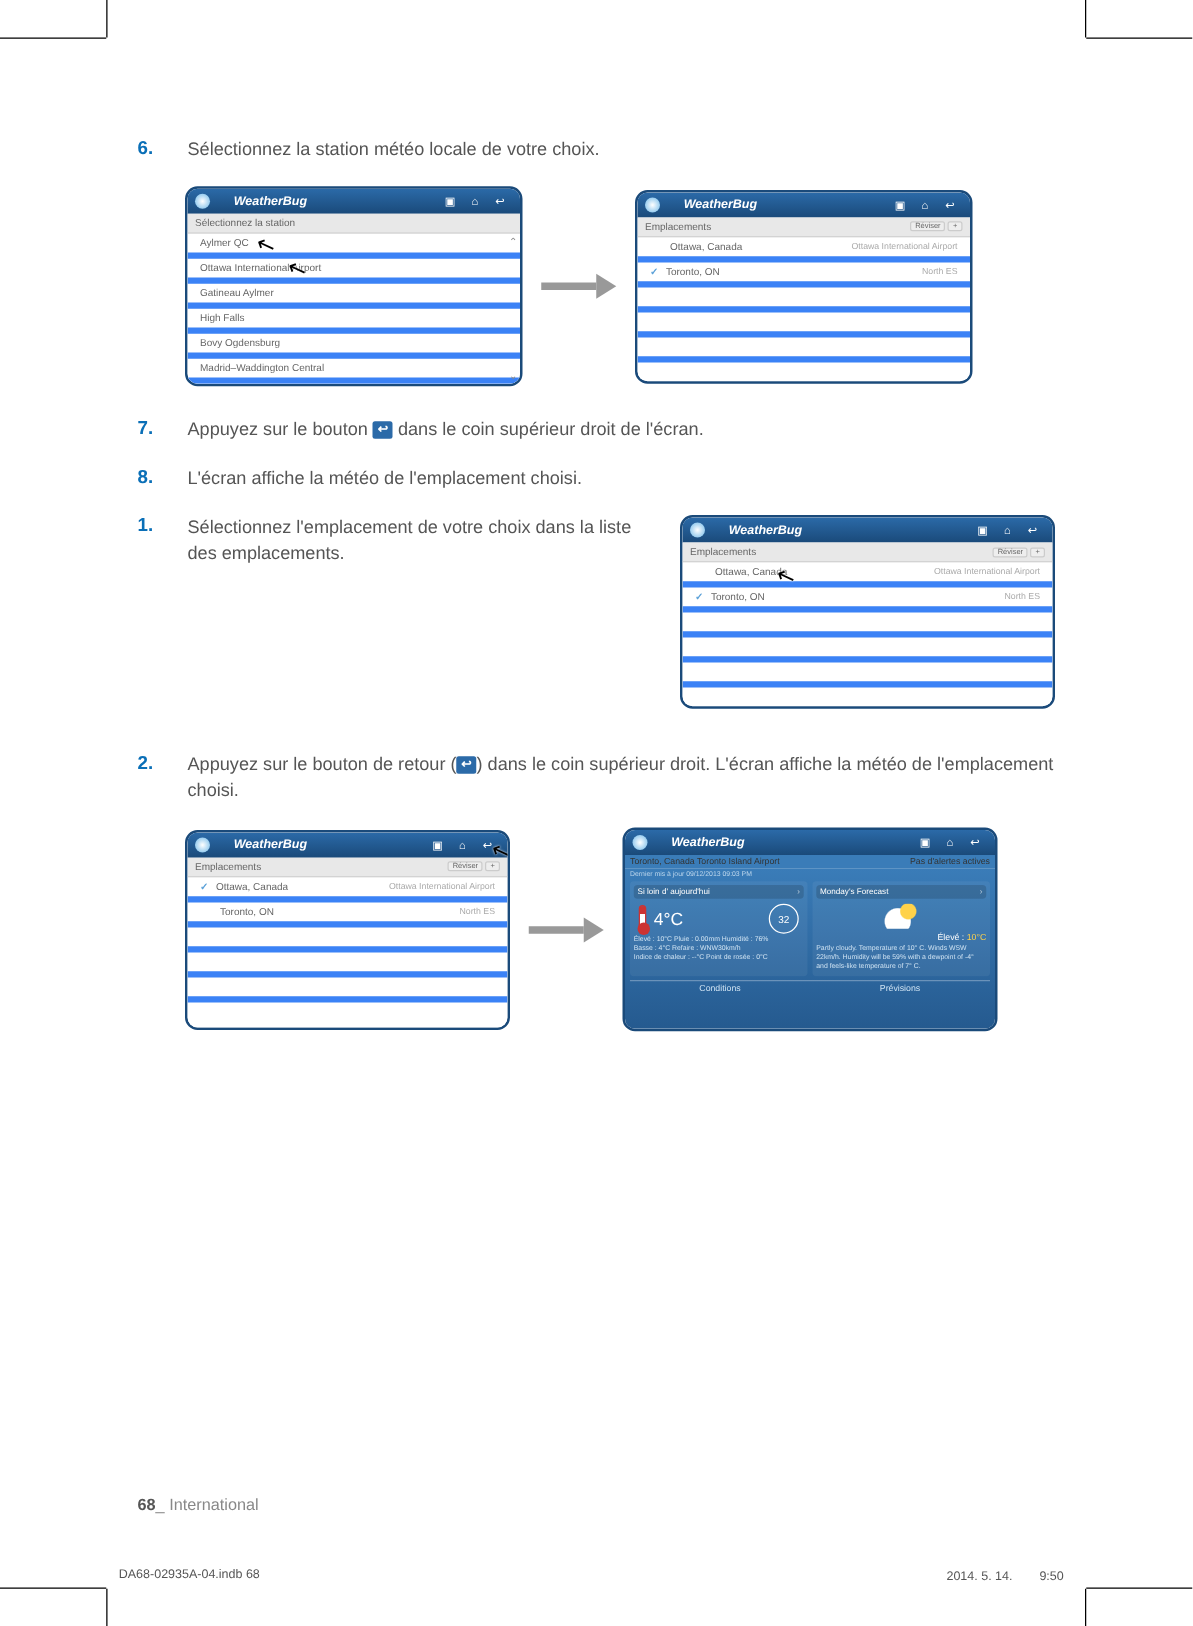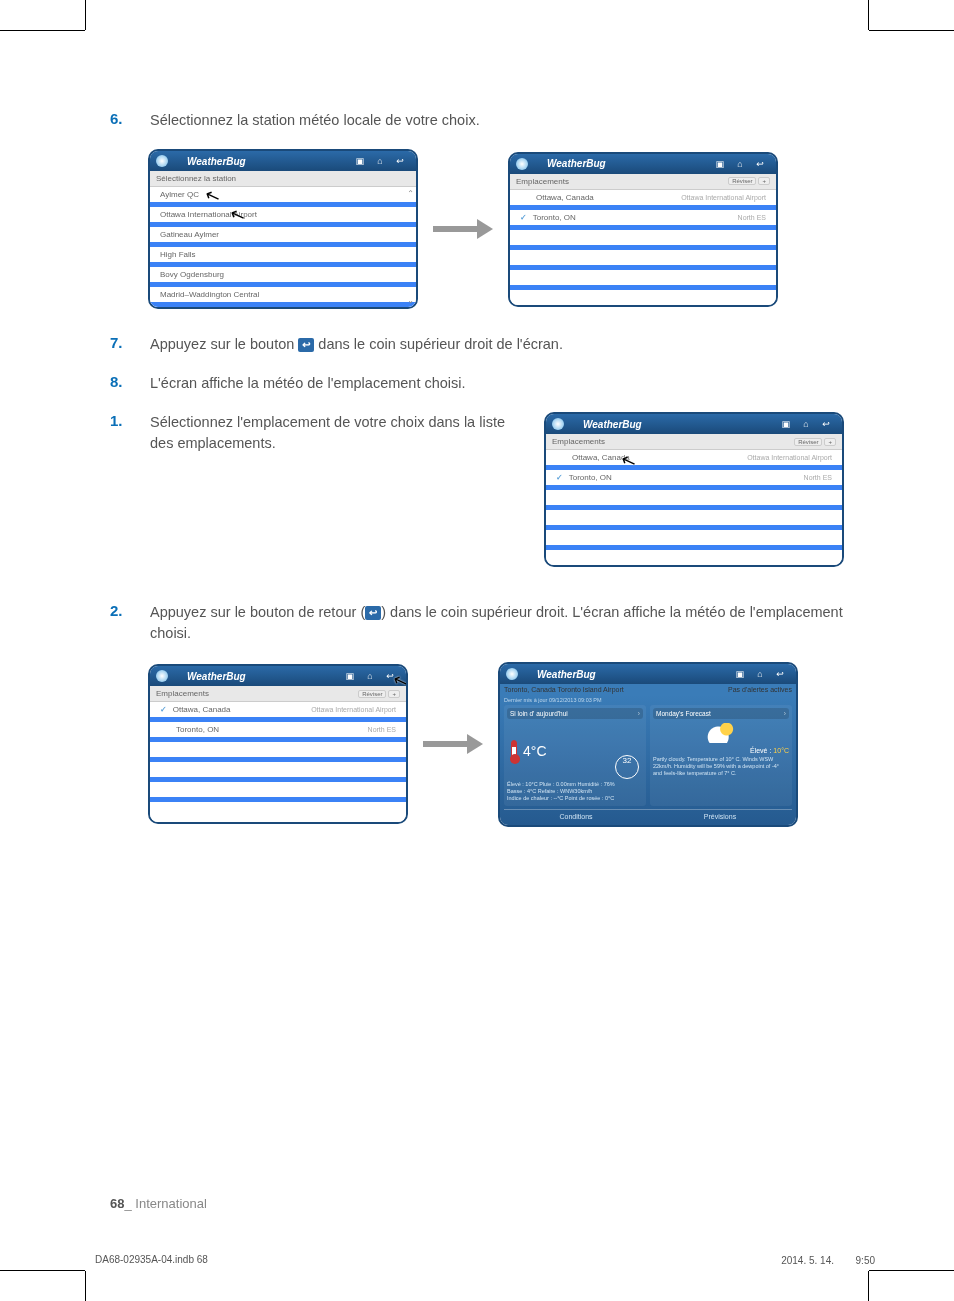--- a/index.html
+++ b/index.html
@@ -185,22 +185,22 @@
     font-size:7px;
     display:flex;
     justify-content:space-between;
   }
   .weather-cols { display:flex; gap:4px; margin-top:2px;}
   .weather-col { flex:1; background: rgba(255,255,255,0.06); border-radius:3px; padding:3px;}
   .weather-col-title { background: rgba(0,0,0,0.15); border-radius:3px; padding:2px 3px; font-size:6.5px; margin-bottom:2px; display:flex; justify-content:space-between; align-items:center;}
   .temp-big { font-size: 14px; color:#fff; }
   .sun-badge {
     width:24px; height:24px; border:1px solid #fff; border-radius:50%;
-    display:inline-flex; align-items:flex-start; justify-content:center;
-    font-size:8px; color:#fff;margin-top:32px;
+    display:inline-flex; align-items:center; justify-content:center;
+    font-size:8px; color:#fff;
   }
   .cloud-sun {
     width:28px; height:20px;
     background: radial-gradient(circle at 70% 30%, #ffd24a 0 6px, transparent 7px),
                 radial-gradient(circle at 40% 70%, #fff 0 10px, transparent 11px);
     margin: 4px auto;
   }
   .small-btns {
     display:flex; gap:2px;
   }
@@ -215,21 +215,21 @@
     bottom: 90px;
     font-size: 13px;
     color: #888;
   }
   .page-footer b { color:#555; }
 
   .print-meta {
     position:absolute;
     bottom: 34px;
     left: 95px;
-    right: 79px;
+    right: 103px;
     display:flex;
     justify-content:space-between;
     font-size: 10px;
     color:#555;
   }
   .bottom-tabs {
     display:flex;
     border-top:1px solid rgba(255,255,255,0.3);
     margin-top:3px;
   }

